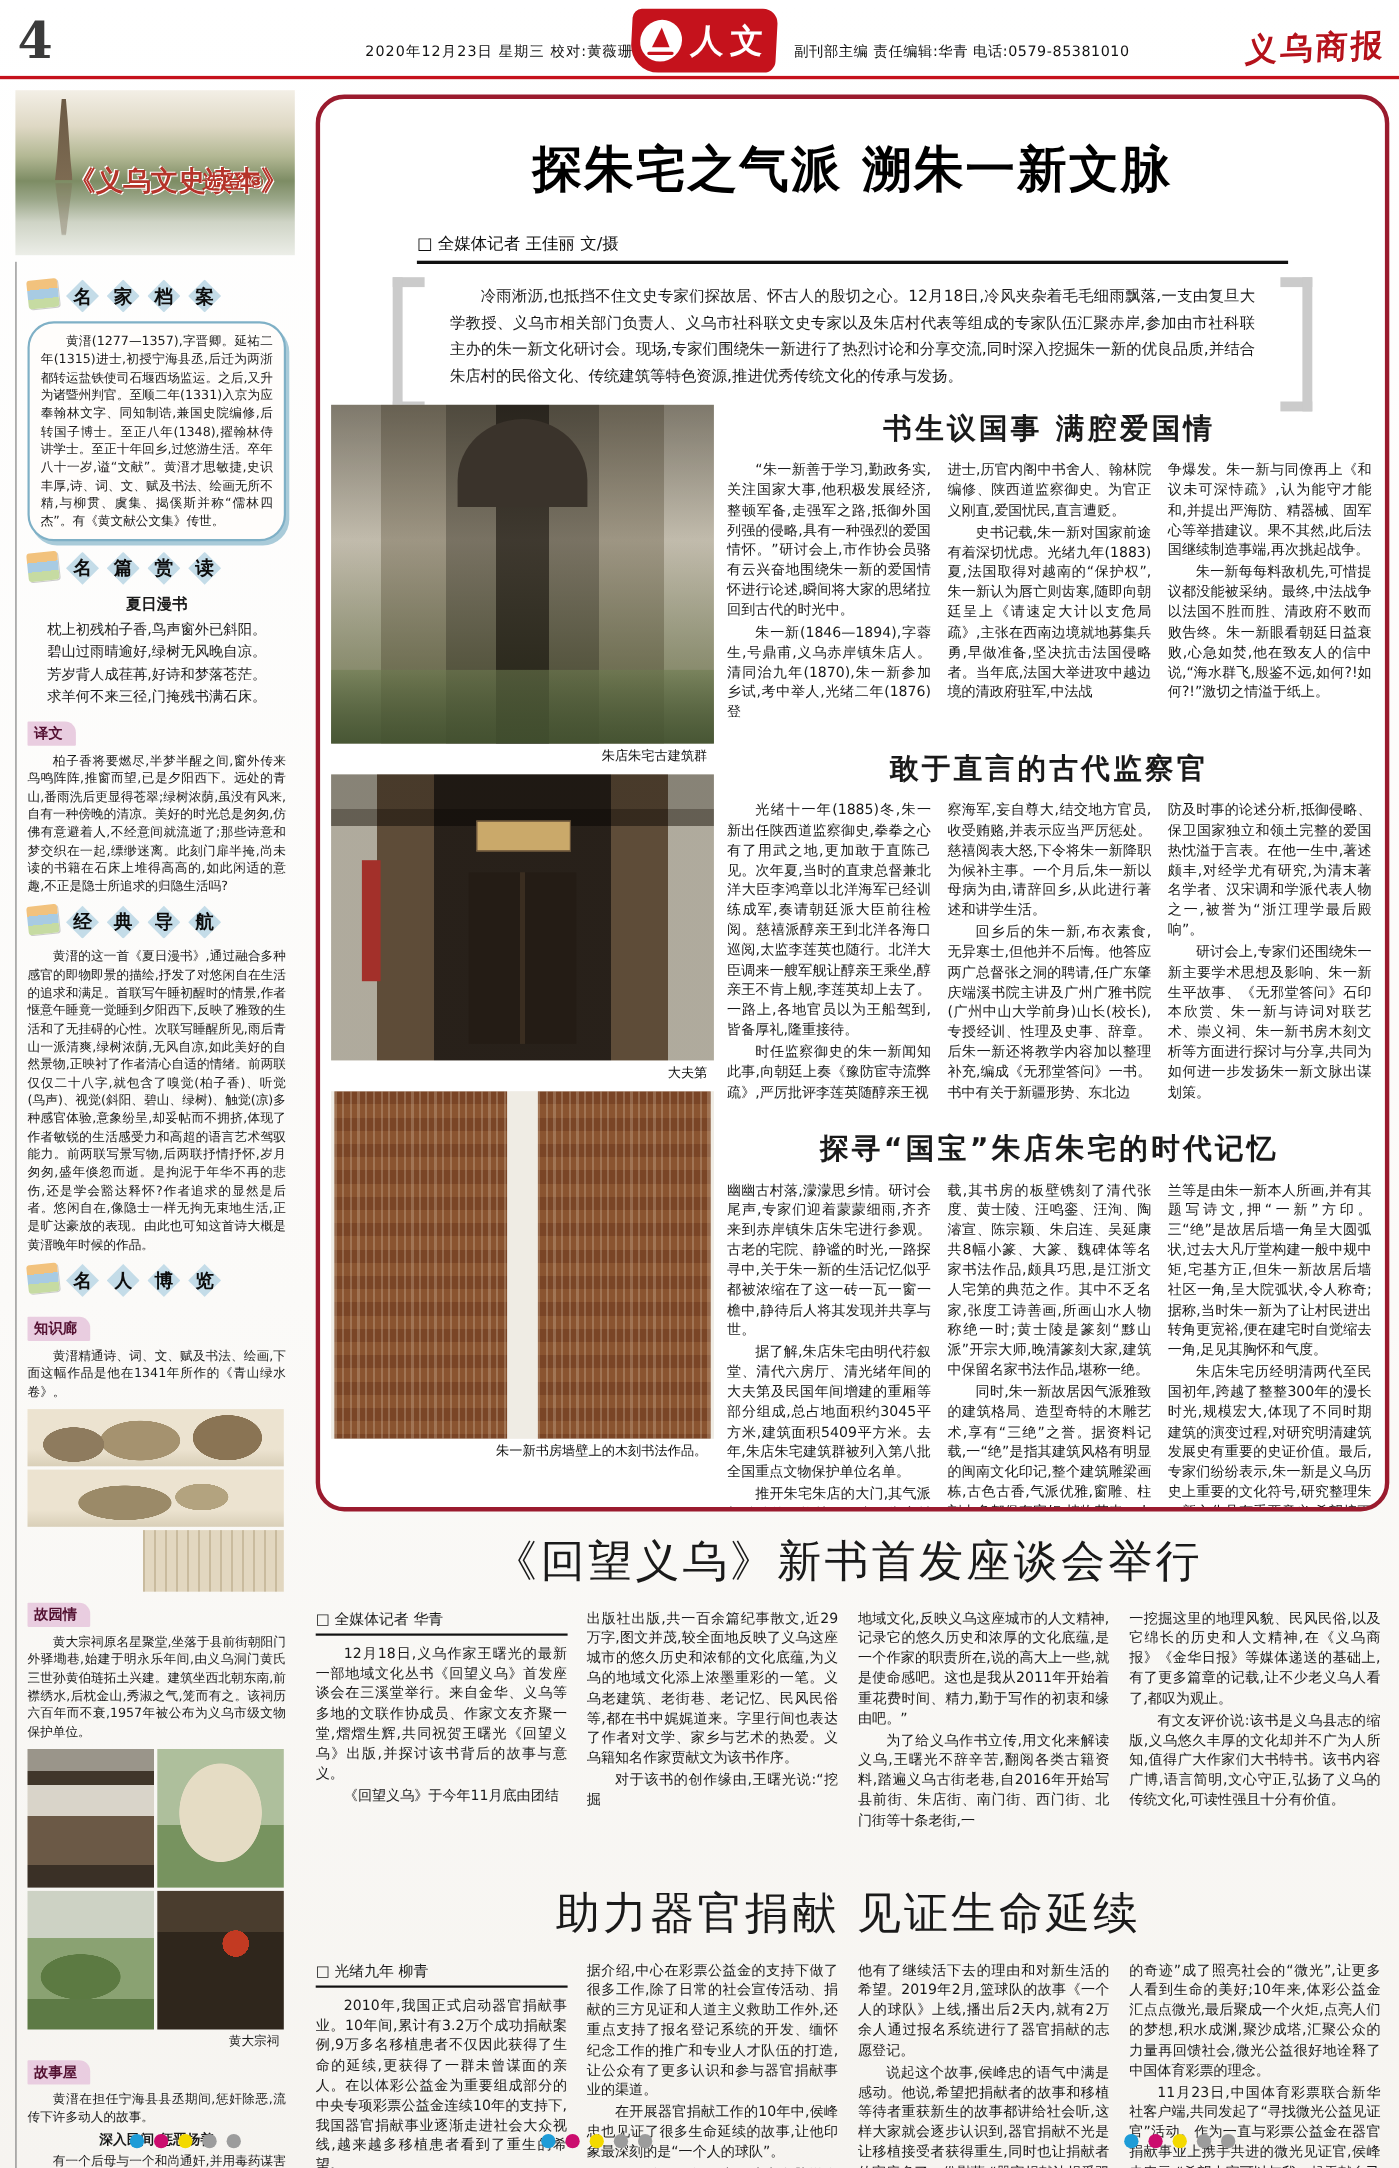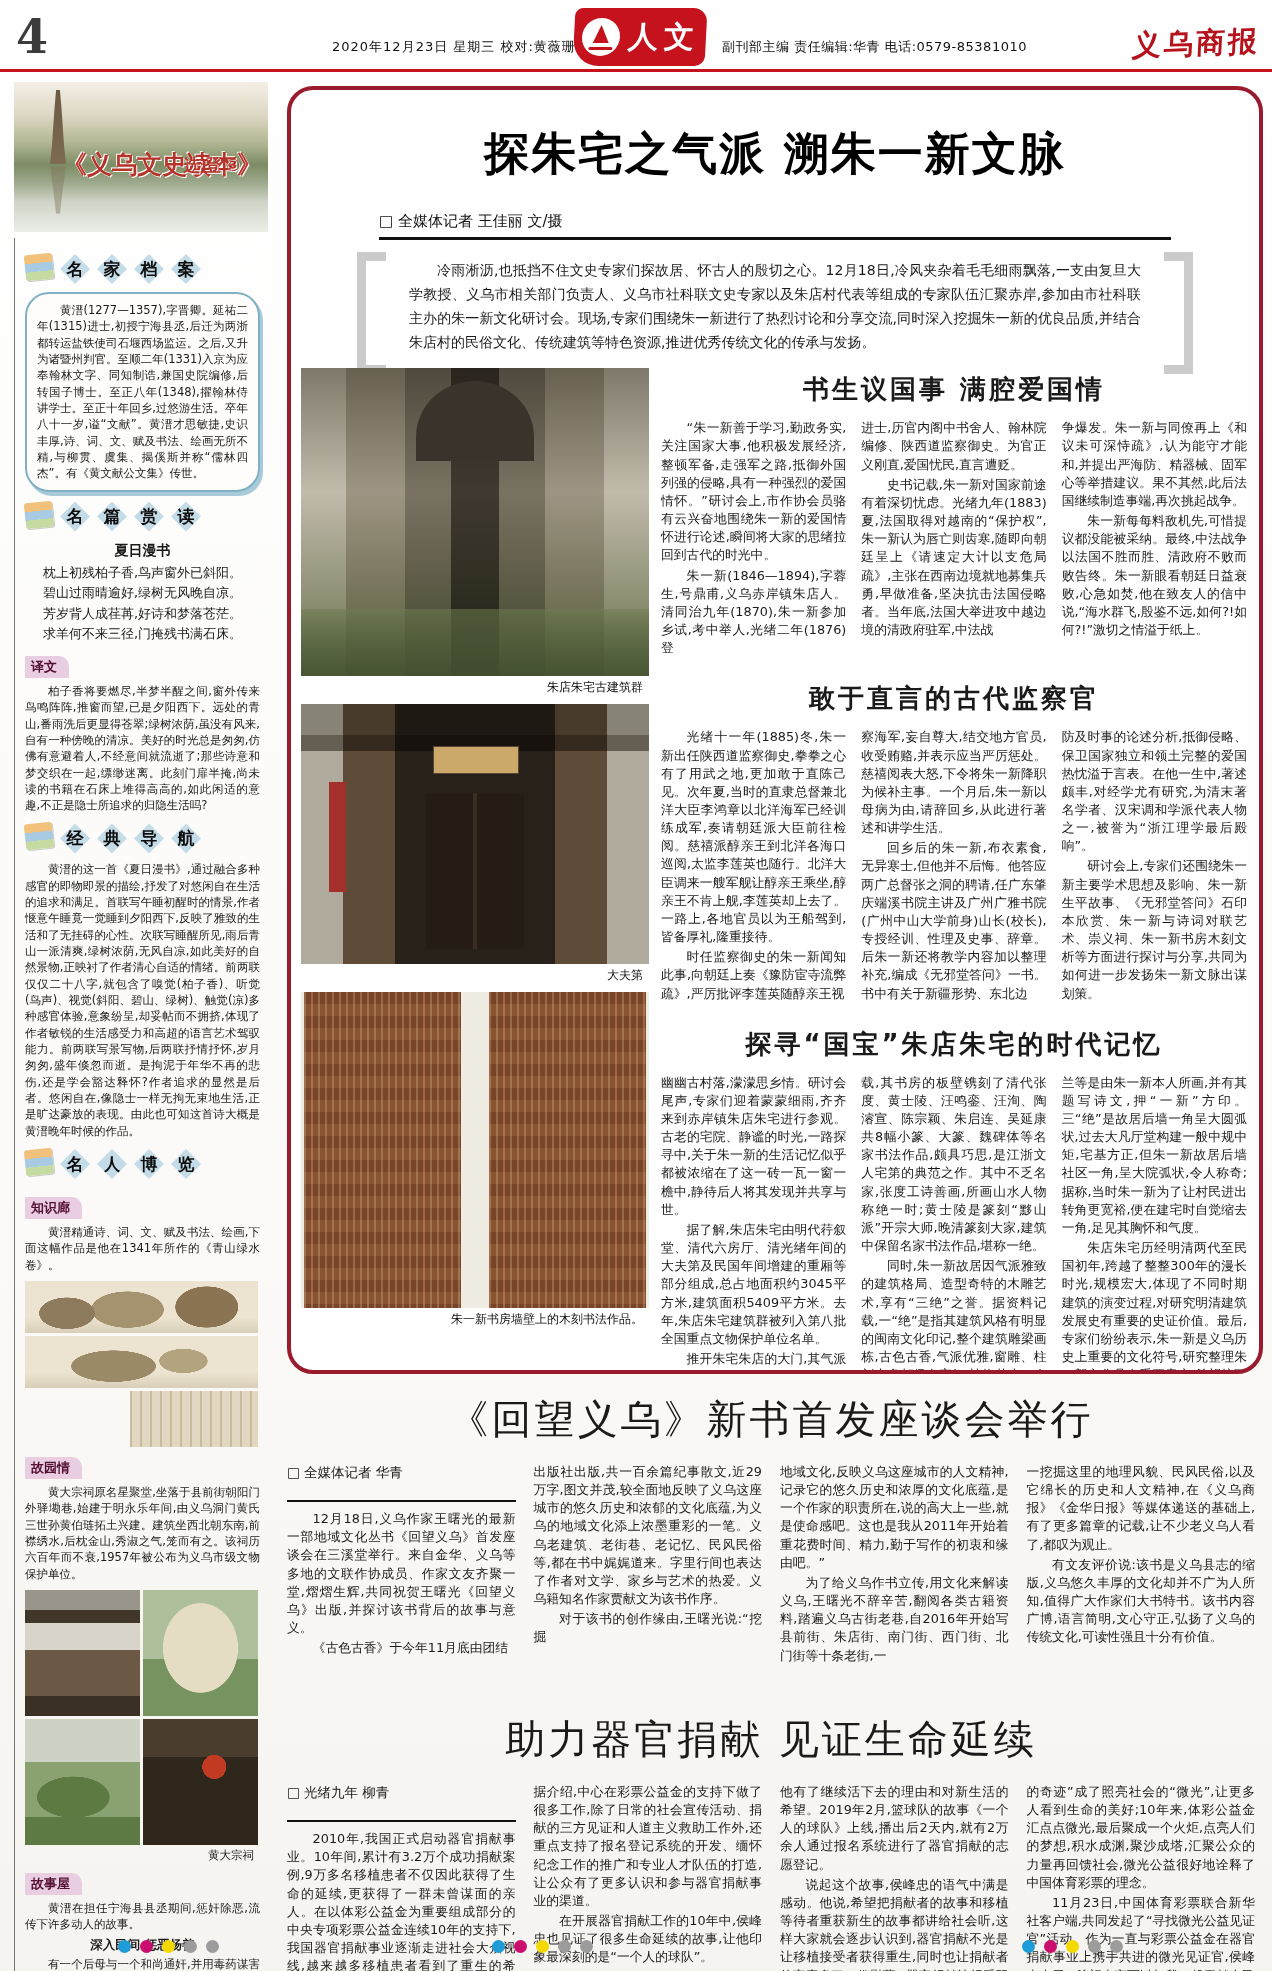--- a/index.html
+++ b/index.html
@@ -123,21 +123,21 @@
   .cols{display:flex;gap:15px;margin-bottom:6px;}
   .col{flex:1;min-width:0;font-size:12.8px;line-height:1.42;text-align:justify;}
   .col p{margin:0 0 2px;text-indent:2em;}
   .col p.cont{text-indent:0;}
 
   
   .article{position:absolute;left:287px;width:968px;}
   .article2{top:1392px;}
   .article3{top:1712px;}
   .a-title{text-align:center;font-size:40px;font-weight:400;letter-spacing:3px;margin:0 0 16px;}
-  .a-byline{font-size:13.5px;border-bottom:2.5px solid #111;padding-bottom:18px;margin-bottom:8px;}
+  .a-byline{font-size:13.5px;border-bottom:2.5px solid #111;padding-bottom:3px;margin-bottom:8px;}
   .cols4{display:flex;gap:18px;}
   .cols4 .col{font-size:12.8px;}
 
   
   .dotrow{position:absolute;top:1940px;display:flex;gap:9px;}
   .dr1{left:118px;} .dr2{left:492px;} .dr3{left:1022px;}
   .dot{width:13px;height:13px;border-radius:50%;}
   .dot.c1{background:#1e9cd7;} .dot.c2{background:#cb0d6e;} .dot.c3{background:#f3d900;}
   .dot.c4{background:#9c9c9c;} .dot.c5{background:#9c9c9c;}
 </style>
@@ -317,21 +317,21 @@
       </div>
     </div>
   </section>
 
   <section class="article article2">
     <h1 class="a-title">《回望义乌》新书首发座谈会举行</h1>
     <div class="cols4">
       <div class="col">
         <div class="a-byline">□ 全媒体记者 华青</div>
         <p>12月18日,义乌作家王曙光的最新一部地域文化丛书《回望义乌》首发座谈会在三溪堂举行。来自金华、义乌等多地的文联作协成员、作家文友齐聚一堂,熠熠生辉,共同祝贺王曙光《回望义乌》出版,并探讨该书背后的故事与意义。</p>
-        <p>《古色古香》于今年11月底由团结</p>
+        <p>《回望义乌》于今年11月底由团结</p>
       </div>
       <div class="col">
         <p class="cont">出版社出版,共一百余篇纪事散文,近29万字,图文并茂,较全面地反映了义乌这座城市的悠久历史和浓郁的文化底蕴,为义乌的地域文化添上浓墨重彩的一笔。义乌老建筑、老街巷、老记忆、民风民俗等,都在书中娓娓道来。字里行间也表达了作者对文学、家乡与艺术的热爱。义乌籍知名作家贾献文为该书作序。</p>
         <p>对于该书的创作缘由,王曙光说:“挖掘</p>
       </div>
       <div class="col">
         <p class="cont">地域文化,反映义乌这座城市的人文精神,记录它的悠久历史和浓厚的文化底蕴,是一个作家的职责所在,说的高大上一些,就是使命感吧。这也是我从2011年开始着重花费时间、精力,勤于写作的初衷和缘由吧。”</p>
         <p>为了给义乌作书立传,用文化来解读义乌,王曙光不辞辛苦,翻阅各类古籍资料,踏遍义乌古街老巷,自2016年开始写县前街、朱店街、南门街、西门街、北门街等十条老街,一</p>
       </div>
       <div class="col">

